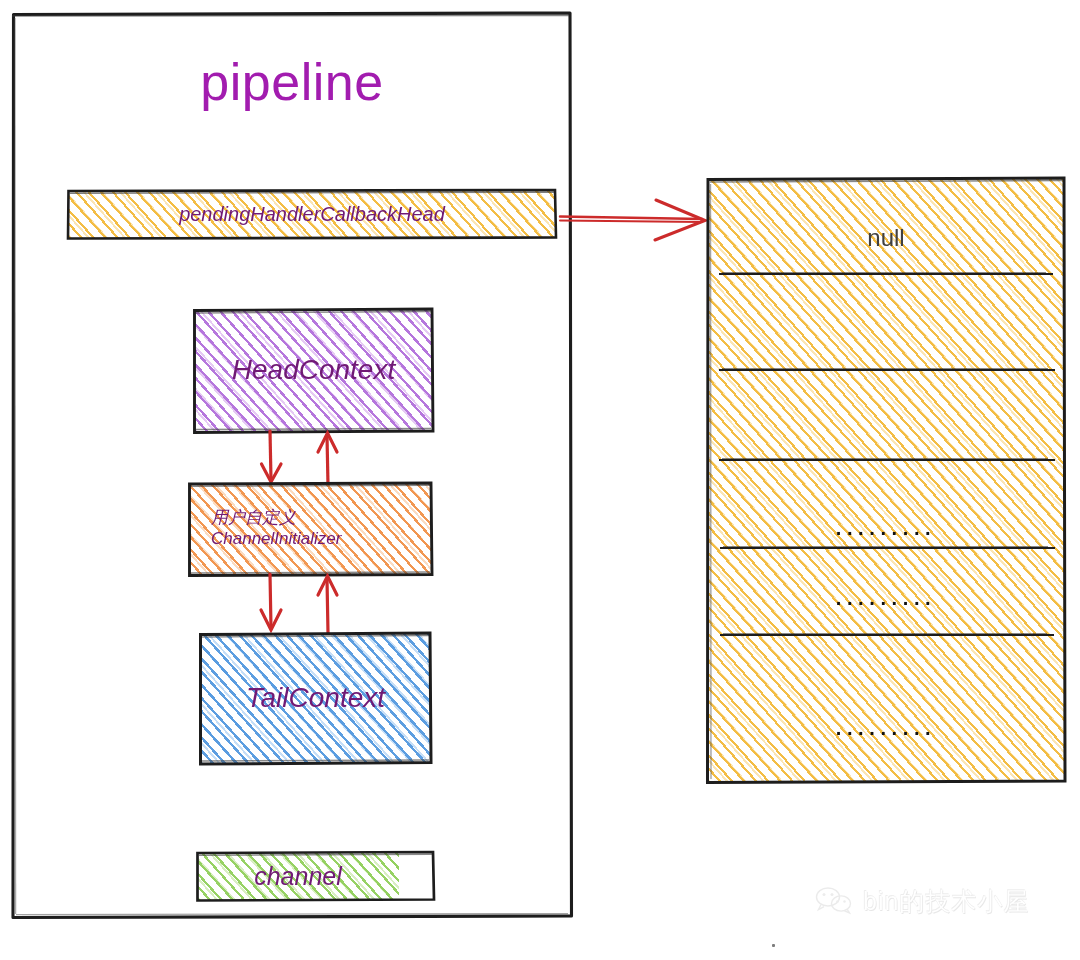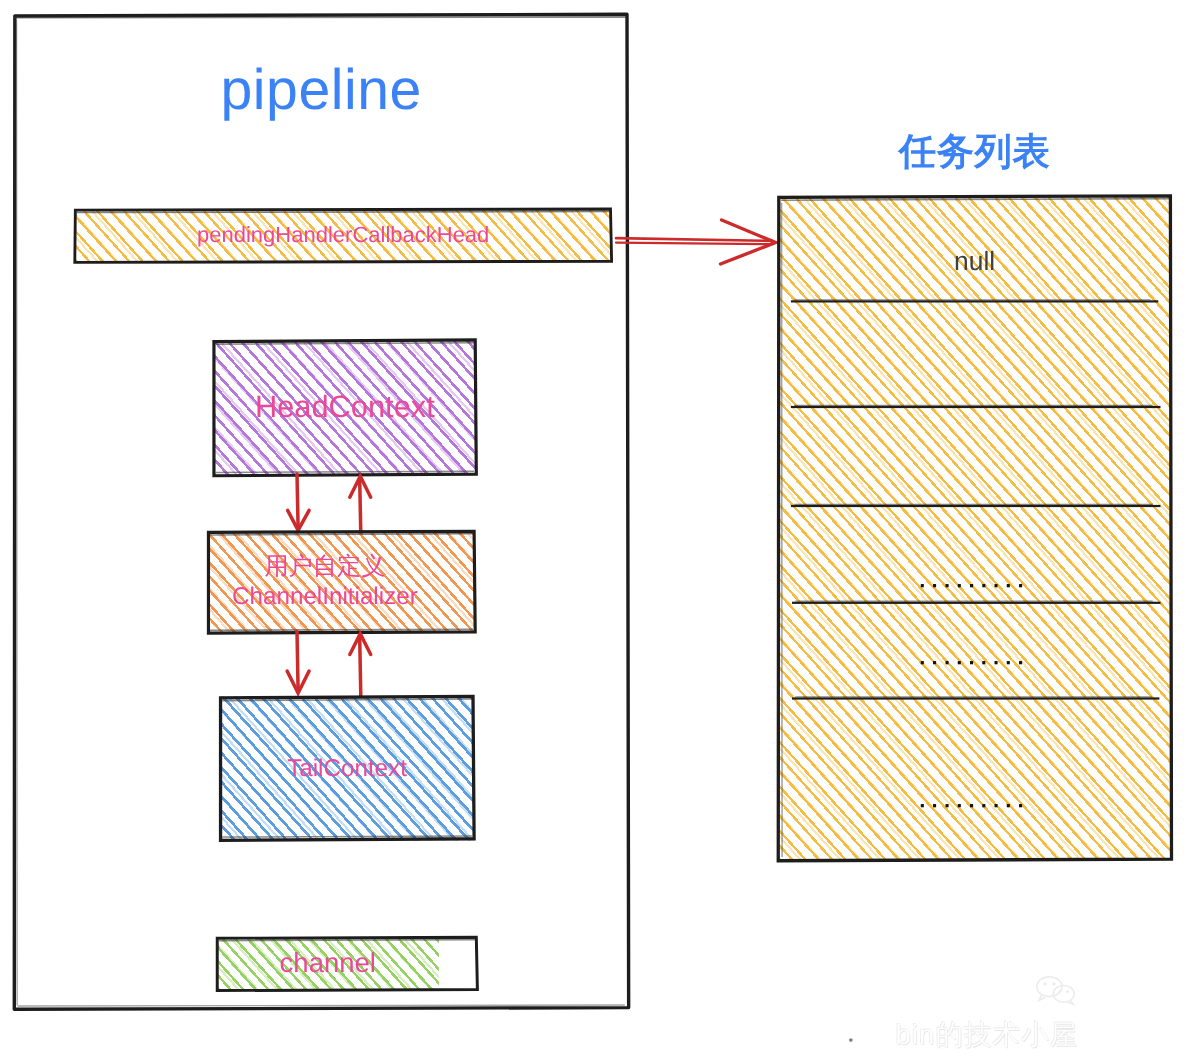--- a/index.html
+++ b/index.html
@@ -9,22 +9,22 @@
   #stage{position:absolute;left:0;top:0;width:1080px;height:960px;}
 
   .abs{position:absolute;box-sizing:border-box;}
 
   
   .hbox{position:absolute;box-sizing:border-box;}
   .hbox .fill{position:absolute;left:0;top:0;right:0;bottom:0;}
   .hbox .edge{position:absolute;left:-3px;top:-3px;right:-3px;bottom:-3px;}
   .hbox .lbl{position:absolute;left:0;top:0;right:0;bottom:0;
              display:flex;align-items:center;justify-content:center;
-             text-align:center;color:#ec4899;line-height:1.22;
-             white-space:pre-line;z-index:4;}
+             text-align:center;color:#701a75;line-height:1.22;
+             white-space:pre-line;z-index:4;font-style:italic;}
 
   
   .hatch-yellow{
     background-image:
       repeating-linear-gradient(48deg, rgba(243,186,59,.95) 0 2.2px, rgba(243,186,59,0) 2.2px 9px),
       repeating-linear-gradient(48deg, rgba(248,208,118,.55) 1px 3px, rgba(248,208,118,0) 3px 14.5px);
   }
   .hatch-purple{
     background-image:
       repeating-linear-gradient(48deg, rgba(178,112,219,.95) 0 2.4px, rgba(178,112,219,0) 2.4px 9px),
@@ -40,35 +40,35 @@
       repeating-linear-gradient(48deg, rgba(79,150,222,.92) 0 2.5px, rgba(79,150,222,0) 2.5px 8.8px),
       repeating-linear-gradient(48deg, rgba(140,190,240,.5) 1px 3px, rgba(140,190,240,0) 3px 14px);
   }
   .hatch-green{
     background-image:
       repeating-linear-gradient(48deg, rgba(140,205,84,.9) 0 2.3px, rgba(140,205,84,0) 2.3px 8.5px),
       repeating-linear-gradient(48deg, rgba(178,223,133,.5) 1px 3px, rgba(178,223,133,0) 3px 14px);
   }
 
   
-  .title-red{position:absolute;color:#3b82f6;font-weight:400;letter-spacing:.5px;}
+  .title-red{position:absolute;color:#a21caf;font-weight:400;letter-spacing:.5px;}
 
   
   .divider{position:absolute;height:0;border-top:2.6px solid #1d1d1d;z-index:5;}
   .divider:after{content:"";position:absolute;left:1%;right:2%;top:-3.4px;
                  border-top:1.4px solid rgba(40,40,40,.55);}
 
   .dots{position:absolute;z-index:6;color:#111;letter-spacing:4.5px;
         font-size:20px;font-weight:700;line-height:1;}
 
   .nulltxt{position:absolute;z-index:6;color:#404040;font-size:24px;}
 
   
-  #watermark{position:absolute;display:flex;align-items:flex-end;gap:9px;
-             opacity:.42;flex-direction:column;}
+  #watermark{position:absolute;display:flex;align-items:flex-start;gap:9px;
+             opacity:.42;}
   #watermark .wmtxt{font-size:25px;color:#ffffff;
       text-shadow:0 0 1px #b9b9b9, 0.7px 0.7px 0 #c9c9c9, -0.7px -0.7px 0 #d8d8d8;
       letter-spacing:1px;}
   .stray-dot{position:absolute;width:3px;height:3px;background:#7d7d7d;border-radius:1px;}
 </style>
 </head>
 <body>
 
 <div id="stage">
 
@@ -109,61 +109,60 @@
     </g>
   </svg>
 
   <div class="hbox" style="left:189px;top:483px;width:243px;height:92px;">
     <div class="fill hatch-orange"></div>
     <svg class="edge" viewBox="0 0 249 98" preserveAspectRatio="none" style="width:249px;height:98px;">
       <path d="M3.5,4 L245,3 L246,94.5 L3.5,95.5 Z" fill="none" stroke="#1d1d1d" stroke-width="2.9"></path>
       <path d="M5,6.3 L244,5.3" fill="none" stroke="#3a3a3a" stroke-width="1.4" opacity=".6"></path>
       <path d="M5,93 L244,92" fill="none" stroke="#3a3a3a" stroke-width="1.4" opacity=".6"></path>
     </svg>
-    <div class="lbl" style="font-size:22px;justify-content:flex-start;padding-left:22px;text-align:center;">用户自定义
+    <div class="lbl" style="font-size:17px;justify-content:flex-start;padding-left:22px;text-align:left;">用户自定义
 ChannelInitializer</div>
   </div>
 
   <svg class="abs" style="left:240px;top:570px;width:160px;height:68px;" viewBox="0 0 160 68">
     <g stroke="#cc2b2b" stroke-width="3.2" fill="none" stroke-linecap="round">
       <path d="M30,4 L31,58"></path>
       <path d="M21,40 L31,60 L41,40"></path>
       <path d="M88,63 L87,9"></path>
       <path d="M78,25 L87.5,6 L97,25"></path>
     </g>
   </svg>
 
   <div class="hbox" style="left:200px;top:633px;width:231px;height:131px;">
     <div class="fill hatch-blue"></div>
     <svg class="edge" viewBox="0 0 237 137" preserveAspectRatio="none" style="width:237px;height:137px;">
       <path d="M3.5,4.5 L233,3 L234,132.5 L3.5,134 Z" fill="none" stroke="#1d1d1d" stroke-width="3"></path>
       <path d="M5,7 L232,5.5" fill="none" stroke="#3a3a3a" stroke-width="1.4" opacity=".6"></path>
       <path d="M5,131 L232,130" fill="none" stroke="#3a3a3a" stroke-width="1.4" opacity=".6"></path>
     </svg>
-    <div class="lbl" style="font-size:22px;">TailContext</div>
+    <div class="lbl" style="font-size:28px;">TailContext</div>
   </div>
 
   <div class="hbox" style="left:197px;top:852px;width:202px;height:48px;">
     <div class="fill hatch-green"></div>
     <svg class="edge" viewBox="0 0 243 54" preserveAspectRatio="none" style="width:243px;height:54px;">
       <path d="M3.5,4 L239,3 L240,50.5 L3.5,51.5 Z" fill="none" stroke="#1d1d1d" stroke-width="2.7"></path>
       <path d="M5,6.2 L238,5.2" fill="none" stroke="#3a3a3a" stroke-width="1.4" opacity=".6"></path>
     </svg>
     <div class="lbl" style="font-size:25px;">channel</div>
   </div>
 
   <svg class="abs" style="left:556px;top:185px;width:160px;height:72px;" viewBox="0 0 160 72">
     <g stroke="#cc2b2b" fill="none" stroke-linecap="round">
       <path d="M4,31.5 L146,34" stroke-width="2.4"></path>
       <path d="M4,35.5 L146,37" stroke-width="2"></path>
       <path d="M100,15 L149,35.5 L99,55" stroke-width="3.1"></path>
     </g>
   </svg>
 
-  <div class="title-red" style="left:706px;top:115px;width:360px;text-align:center;font-size:34px;font-weight:700;">任务列表</div>
 
   <div class="hbox" style="left:707px;top:178px;width:358px;height:604px;">
     <div class="fill hatch-yellow"></div>
     <svg class="edge" viewBox="0 0 364 610" preserveAspectRatio="none" style="width:364px;height:610px;">
       <path d="M4,4.5 L360,3 L361,606 L3.5,607.5 Z" fill="none" stroke="#1d1d1d" stroke-width="3"></path>
       <path d="M6,7 L359,5.5" fill="none" stroke="#3a3a3a" stroke-width="1.5" opacity=".6"></path>
       <path d="M6.5,9 L7,604" fill="none" stroke="#4a4a4a" stroke-width="1.4" opacity=".5"></path>
     </svg>
 
     <div class="nulltxt" style="left:0;top:46px;width:358px;text-align:center;">null</div>

